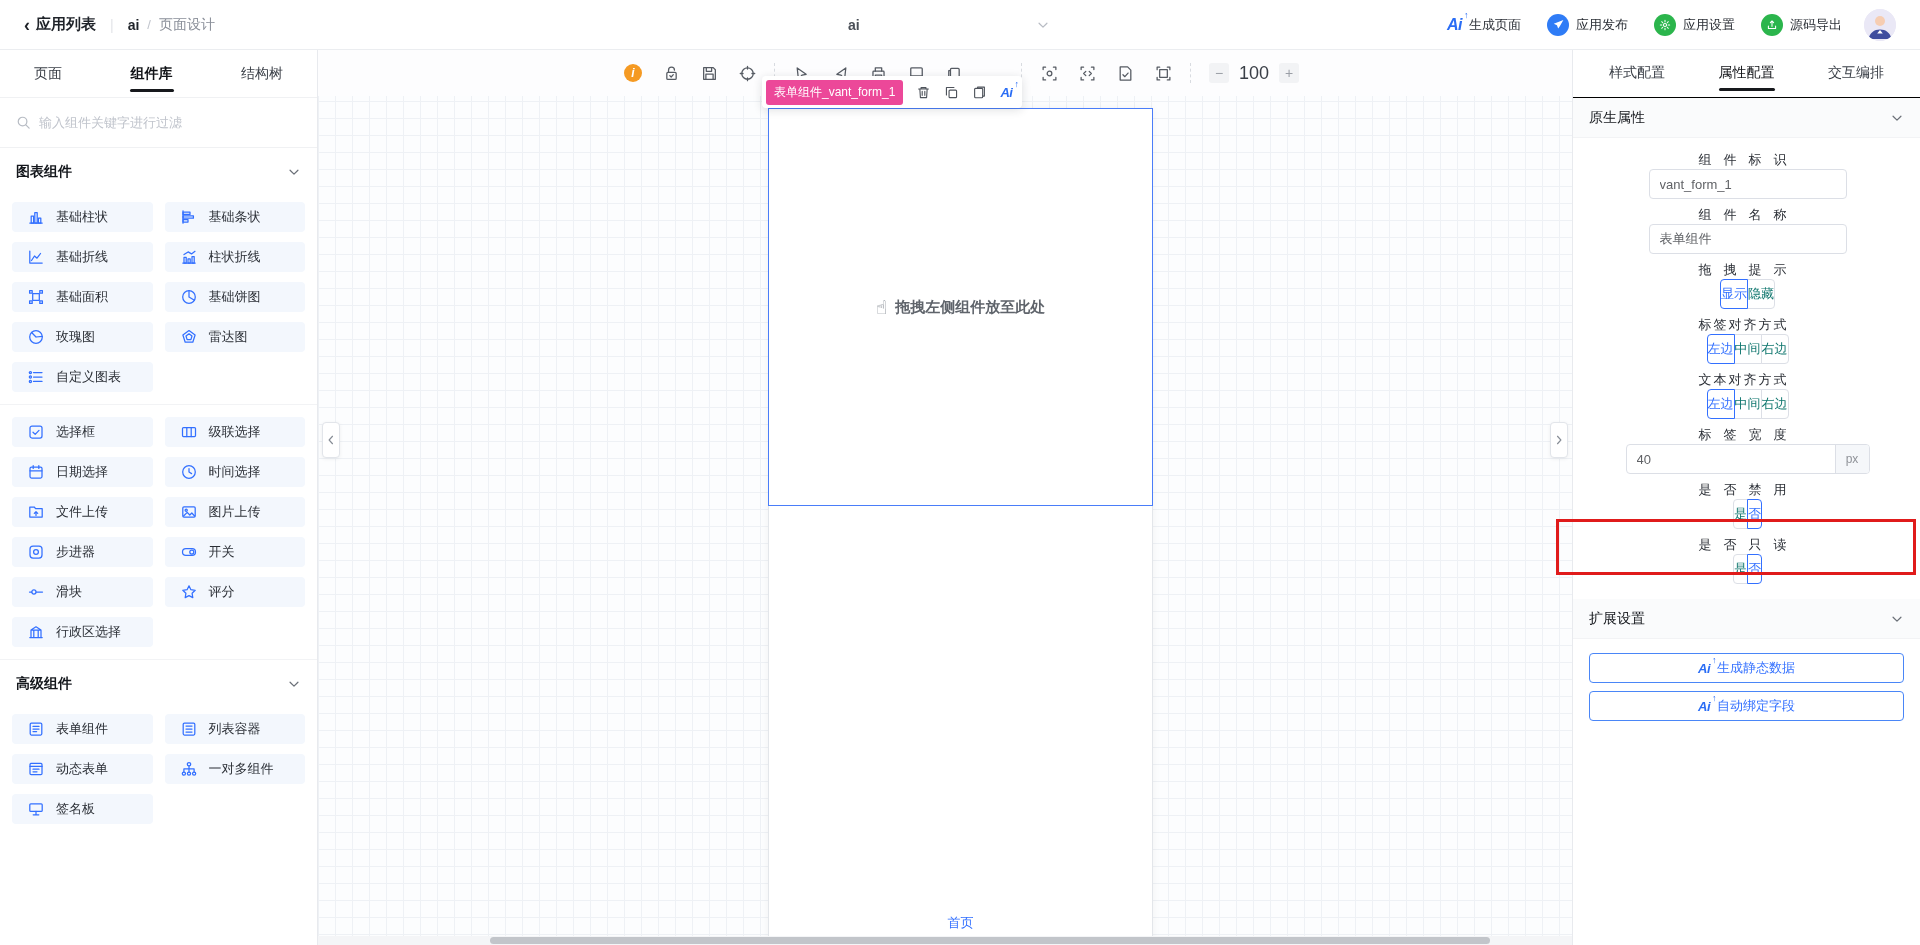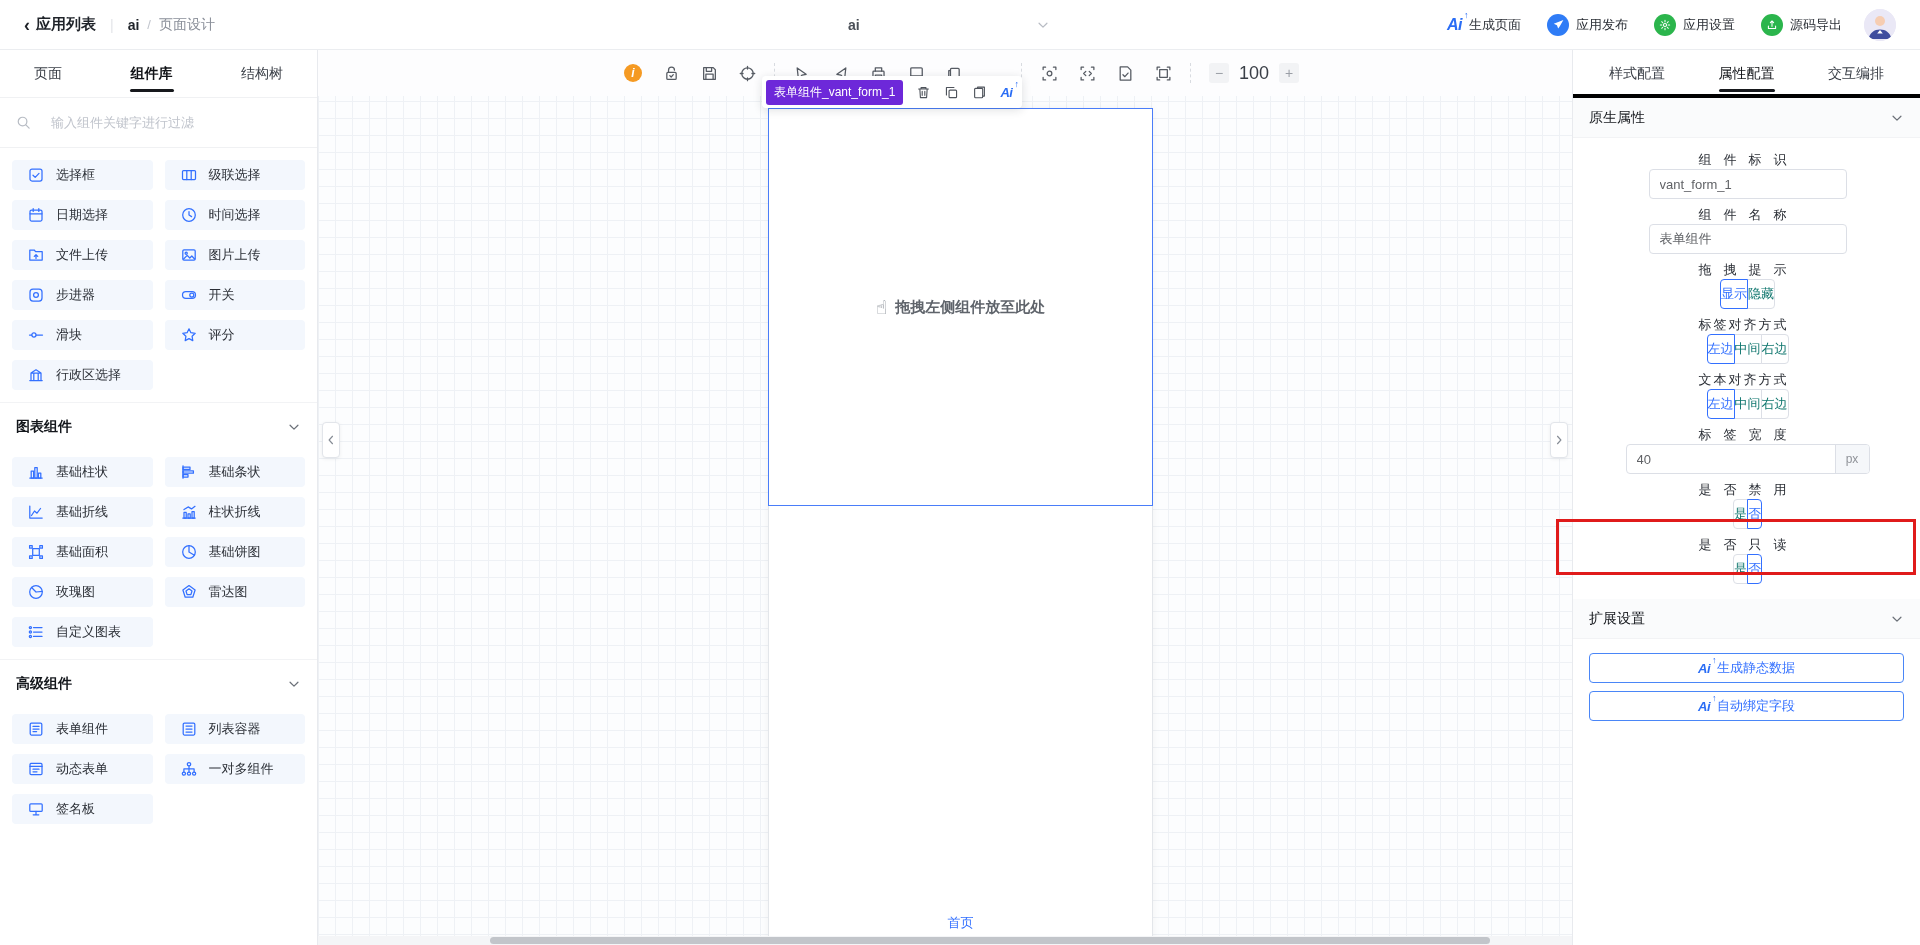--- a/index.html
+++ b/index.html
@@ -34,21 +34,21 @@
   .main { display:flex; height:895px; }
 
   
   .sidebar { width:318px; min-width:318px; background:#fff; border-right:1px solid #e8eaee; overflow:hidden; }
   .side-tabs { height:48px; display:flex; align-items:center; justify-content:space-between;
     padding:0 34px; border-bottom:1px solid #f0f1f3; }
   .side-tab { font-size:14px; color:#3a3f47; cursor:pointer; position:relative; height:48px; display:flex; align-items:center; }
   .side-tab.active { font-weight:bold; color:#101216; }
   .side-tab.active:after { content:""; position:absolute; left:50%; transform:translateX(-50%);
     bottom:6px; width:44px; height:3px; background:#17191d; border-radius:2px; }
-  .search-row { height:50px; display:flex; align-items:center; gap:20px; padding:0 16px;
+  .search-row { height:50px; display:flex; align-items:center; gap:8px; padding:0 16px;
     border-bottom:1px solid #f0f1f3; color:#b7bcc4; }
   .search-row input { border:none; outline:none; flex:1; font-size:13px; color:#606266;
     font-family:inherit; background:transparent; }
   .search-row input::placeholder { color:#c0c4cc; }
   .group-head { display:flex; align-items:center; justify-content:space-between; padding:15px 16px 9px 16px; }
   .group-title { font-size:14px; font-weight:bold; color:#14171c; }
   .group-head .chev { color:#6b7078; cursor:pointer; }
   .group { border-top:1px solid #f2f3f5; }
   .group:first-child { border-top:none; }
   .item-grid { display:grid; grid-template-columns:1fr 1fr; gap:10px 12px; padding:12px; padding-top:12px; }
@@ -78,37 +78,37 @@
   .form-zone { position:relative; height:398px; border:1px solid #4a7df9; margin:-1px; background:#fff;
     display:flex; align-items:center; justify-content:center; }
   .drop-hint { display:flex; align-items:center; gap:8px; color:#5f646b; font-weight:bold; font-size:15px; }
   .drop-hint .hand { font-size:19px; color:#7e848d; font-weight:normal; }
   .phone-footer { position:absolute; left:0; right:0; bottom:12px; text-align:center;
     font-size:13px; color:#3370ff; }
 
   .sel-tip { position:absolute; left:444px; top:26px; height:32px; background:#fff; border-radius:4px;
     box-shadow:0 2px 10px rgba(31,35,41,0.14); display:flex; align-items:center; padding:0 10px 0 4px;
     gap:13px; z-index:10; }
-  .sel-label { background:#6d28d9; color:#fff; font-size:12px; border-radius:3px; padding:4px 8px; white-space:nowrap; }
+  .sel-label { background:#ec4899; color:#fff; font-size:12px; border-radius:3px; padding:4px 8px; white-space:nowrap; }
   .sel-ic { color:#4e535b; cursor:pointer; }
   .sel-ai { cursor:pointer; }
 
   .edge-handle { position:absolute; top:372px; width:18px; height:36px; background:#fff;
     border:1px solid #e2e5ea; display:flex; align-items:center; justify-content:center;
     color:#868c95; cursor:pointer; z-index:6; box-shadow:0 1px 4px rgba(0,0,0,0.06); }
   .edge-left { left:4px; border-radius:4px; }
   .edge-right { right:4px; border-radius:4px; }
 
   .h-scroll { position:absolute; left:0; right:0; bottom:0; height:9px; background:#f4f5f7; z-index:7; }
   .h-thumb { position:absolute; left:172px; width:1000px; top:1px; height:7px; background:#c2c5ca; border-radius:4px; cursor:pointer; }
 
   
   .inspector { width:348px; min-width:348px; background:#fff; border-left:1px solid #e8eaee; position:relative; }
-  .insp-tabs { height:48px; display:flex; align-items:flex-start; justify-content:space-between;
-    padding:0 36px; border-bottom:4px solid #000000; }
+  .insp-tabs { height:48px; display:flex; align-items:flex-end; justify-content:space-between;
+    padding:0 36px; border-bottom:1px solid #000000; }
   .insp-tab { font-size:14px; color:#3a3f47; cursor:pointer; position:relative; height:48px; display:flex; align-items:center; }
   .insp-tab.active { font-weight:normal; color:#101216; }
   .insp-tab.active:after { content:""; position:absolute; left:50%; transform:translateX(-50%);
     bottom:6px; width:56px; height:3px; background:#17191d; border-radius:2px; }
   .section-head { height:40px; background:#fafbfc; border-bottom:1px solid #f2f3f5;
     display:flex; align-items:center; justify-content:space-between; padding:0 16px; }
   .section-title { font-size:14px; font-weight:normal; color:#14171c; }
   .section-head .chev { color:#6b7078; cursor:pointer; }
   .fields { padding:13px 14px 8px 16px; }
   .f-row { display:flex; align-items:center; margin-bottom:7px;flex-direction:column; }
@@ -215,122 +215,20 @@
       <span>
           <svg width="15" height="15" viewBox="0 0 16 16" fill="none" stroke="currentColor" stroke-width="1.3" stroke-linecap="round" stroke-linejoin="round">
             <circle cx="7" cy="7" r="4.6"></circle>
             <path d="M10.5 10.5L14 14"></path>
           </svg>
         </span>
       <input placeholder="输入组件关键字进行过滤" style="">
     </div>
     <div>
         <div class="group">
-          <div class="item-grid">
-            <div class="comp-item">
-              <span class="ci">
-                <svg width="16" height="16" viewBox="0 0 16 16" fill="none" stroke="currentColor" stroke-width="1.25" stroke-linecap="round" stroke-linejoin="round">
-                  <rect x="2" y="2" width="12" height="12" rx="2"></rect>
-                  <path d="M5 8.2l2.2 2.2L11 6.4"></path>
-                </svg>
-              </span>
-              <span class="cl">选择框</span>
-            </div>
-            <div class="comp-item">
-              <span class="ci">
-                <svg width="16" height="16" viewBox="0 0 16 16" fill="none" stroke="currentColor" stroke-width="1.25" stroke-linecap="round" stroke-linejoin="round">
-                  <rect x="1.5" y="3.5" width="13" height="9" rx="1"></rect>
-                  <path d="M5.8 3.5v9M10.2 3.5v9"></path>
-                </svg>
-              </span>
-              <span class="cl">级联选择</span>
-            </div>
-            <div class="comp-item">
-              <span class="ci">
-                <svg width="16" height="16" viewBox="0 0 16 16" fill="none" stroke="currentColor" stroke-width="1.25" stroke-linecap="round" stroke-linejoin="round">
-                  <rect x="2" y="3" width="12" height="11" rx="1.5"></rect>
-                  <path d="M2 6.8h12M5.2 1.6v2.8M10.8 1.6v2.8"></path>
-                </svg>
-              </span>
-              <span class="cl">日期选择</span>
-            </div>
-            <div class="comp-item">
-              <span class="ci">
-                <svg width="16" height="16" viewBox="0 0 16 16" fill="none" stroke="currentColor" stroke-width="1.25" stroke-linecap="round" stroke-linejoin="round">
-                  <circle cx="8" cy="8" r="6.3"></circle>
-                  <path d="M8 4.6V8l2.6 1.6"></path>
-                </svg>
-              </span>
-              <span class="cl">时间选择</span>
-            </div>
-            <div class="comp-item">
-              <span class="ci">
-                <svg width="16" height="16" viewBox="0 0 16 16" fill="none" stroke="currentColor" stroke-width="1.25" stroke-linecap="round" stroke-linejoin="round">
-                  <path d="M1.8 13V3h4.4l1.4 1.7h6.6V13z"></path>
-                  <path d="M8 11.4V7.8M6.3 9.4L8 7.7l1.7 1.7"></path>
-                </svg>
-              </span>
-              <span class="cl">文件上传</span>
-            </div>
-            <div class="comp-item">
-              <span class="ci">
-                <svg width="16" height="16" viewBox="0 0 16 16" fill="none" stroke="currentColor" stroke-width="1.25" stroke-linecap="round" stroke-linejoin="round">
-                  <rect x="1.8" y="2.8" width="12.4" height="10.4" rx="1.2"></rect>
-                  <circle cx="5.2" cy="6.2" r="1.1"></circle>
-                  <path d="M2.6 12l3.6-3.6 2.6 2.6 2-2 2.8 3"></path>
-                </svg>
-              </span>
-              <span class="cl">图片上传</span>
-            </div>
-            <div class="comp-item">
-              <span class="ci">
-                <svg width="16" height="16" viewBox="0 0 16 16" fill="none" stroke="currentColor" stroke-width="1.25" stroke-linecap="round" stroke-linejoin="round">
-                  <rect x="2" y="2" width="12" height="12" rx="3"></rect>
-                  <circle cx="8" cy="8" r="2.4"></circle>
-                </svg>
-              </span>
-              <span class="cl">步进器</span>
-            </div>
-            <div class="comp-item">
-              <span class="ci">
-                <svg width="16" height="16" viewBox="0 0 16 16" fill="none" stroke="currentColor" stroke-width="1.25" stroke-linecap="round" stroke-linejoin="round">
-                  <rect x="1.5" y="4.6" width="13" height="6.8" rx="3.4"></rect>
-                  <circle cx="10.8" cy="8" r="2"></circle>
-                </svg>
-              </span>
-              <span class="cl">开关</span>
-            </div>
-            <div class="comp-item">
-              <span class="ci">
-                <svg width="16" height="16" viewBox="0 0 16 16" fill="none" stroke="currentColor" stroke-width="1.25" stroke-linecap="round" stroke-linejoin="round">
-                  <path d="M1.5 8h2.4M8.3 8h6.2"></path>
-                  <circle cx="5.9" cy="8" r="2.1"></circle>
-                </svg>
-              </span>
-              <span class="cl">滑块</span>
-            </div>
-            <div class="comp-item">
-              <span class="ci">
-                <svg width="16" height="16" viewBox="0 0 16 16" fill="none" stroke="currentColor" stroke-width="1.25" stroke-linecap="round" stroke-linejoin="round">
-                  <path d="M8 1.8l1.9 3.9 4.3.6-3.1 3 .7 4.3L8 11.6l-3.8 2 .7-4.3-3.1-3 4.3-.6z"></path>
-                </svg>
-              </span>
-              <span class="cl">评分</span>
-            </div>
-            <div class="comp-item">
-              <span class="ci">
-                <svg width="16" height="16" viewBox="0 0 16 16" fill="none" stroke="currentColor" stroke-width="1.25" stroke-linecap="round" stroke-linejoin="round">
-                  <path d="M1.8 13.6h12.4M3 13.5V6h10v7.5M5.8 6v7.5M10.2 6v7.5M3 6l5-3.2 5 3.2"></path>
-                </svg>
-              </span>
-              <span class="cl">行政区选择</span>
-            </div>
-          </div>
-        </div>
-        <div class="group">
           <div class="group-head">
             <span class="group-title">图表组件</span>
             <span class="chev">
               <svg width="14" height="14" viewBox="0 0 16 16" fill="none" stroke="currentColor" stroke-width="1.4" stroke-linecap="round" stroke-linejoin="round">
                 <path d="M3.5 6l4.5 4.5L12.5 6"></path>
               </svg>
             </span>
           </div>
           <div class="item-grid">
             <div class="comp-item">
@@ -418,20 +316,122 @@
             <div class="comp-item">
               <span class="ci">
                 <svg width="16" height="16" viewBox="0 0 16 16" fill="none" stroke="currentColor" stroke-width="1.25" stroke-linecap="round" stroke-linejoin="round">
                   <path d="M5.5 3.6H14M5.5 8H14M5.5 12.4H14"></path>
                   <circle cx="2.4" cy="3.6" r="1.1"></circle>
                   <circle cx="2.4" cy="8" r="1.1"></circle>
                   <circle cx="2.4" cy="12.4" r="1.1"></circle>
                 </svg>
               </span>
               <span class="cl">自定义图表</span>
+            </div>
+          </div>
+        </div>
+        <div class="group">
+          <div class="item-grid">
+            <div class="comp-item">
+              <span class="ci">
+                <svg width="16" height="16" viewBox="0 0 16 16" fill="none" stroke="currentColor" stroke-width="1.25" stroke-linecap="round" stroke-linejoin="round">
+                  <rect x="2" y="2" width="12" height="12" rx="2"></rect>
+                  <path d="M5 8.2l2.2 2.2L11 6.4"></path>
+                </svg>
+              </span>
+              <span class="cl">选择框</span>
+            </div>
+            <div class="comp-item">
+              <span class="ci">
+                <svg width="16" height="16" viewBox="0 0 16 16" fill="none" stroke="currentColor" stroke-width="1.25" stroke-linecap="round" stroke-linejoin="round">
+                  <rect x="1.5" y="3.5" width="13" height="9" rx="1"></rect>
+                  <path d="M5.8 3.5v9M10.2 3.5v9"></path>
+                </svg>
+              </span>
+              <span class="cl">级联选择</span>
+            </div>
+            <div class="comp-item">
+              <span class="ci">
+                <svg width="16" height="16" viewBox="0 0 16 16" fill="none" stroke="currentColor" stroke-width="1.25" stroke-linecap="round" stroke-linejoin="round">
+                  <rect x="2" y="3" width="12" height="11" rx="1.5"></rect>
+                  <path d="M2 6.8h12M5.2 1.6v2.8M10.8 1.6v2.8"></path>
+                </svg>
+              </span>
+              <span class="cl">日期选择</span>
+            </div>
+            <div class="comp-item">
+              <span class="ci">
+                <svg width="16" height="16" viewBox="0 0 16 16" fill="none" stroke="currentColor" stroke-width="1.25" stroke-linecap="round" stroke-linejoin="round">
+                  <circle cx="8" cy="8" r="6.3"></circle>
+                  <path d="M8 4.6V8l2.6 1.6"></path>
+                </svg>
+              </span>
+              <span class="cl">时间选择</span>
+            </div>
+            <div class="comp-item">
+              <span class="ci">
+                <svg width="16" height="16" viewBox="0 0 16 16" fill="none" stroke="currentColor" stroke-width="1.25" stroke-linecap="round" stroke-linejoin="round">
+                  <path d="M1.8 13V3h4.4l1.4 1.7h6.6V13z"></path>
+                  <path d="M8 11.4V7.8M6.3 9.4L8 7.7l1.7 1.7"></path>
+                </svg>
+              </span>
+              <span class="cl">文件上传</span>
+            </div>
+            <div class="comp-item">
+              <span class="ci">
+                <svg width="16" height="16" viewBox="0 0 16 16" fill="none" stroke="currentColor" stroke-width="1.25" stroke-linecap="round" stroke-linejoin="round">
+                  <rect x="1.8" y="2.8" width="12.4" height="10.4" rx="1.2"></rect>
+                  <circle cx="5.2" cy="6.2" r="1.1"></circle>
+                  <path d="M2.6 12l3.6-3.6 2.6 2.6 2-2 2.8 3"></path>
+                </svg>
+              </span>
+              <span class="cl">图片上传</span>
+            </div>
+            <div class="comp-item">
+              <span class="ci">
+                <svg width="16" height="16" viewBox="0 0 16 16" fill="none" stroke="currentColor" stroke-width="1.25" stroke-linecap="round" stroke-linejoin="round">
+                  <rect x="2" y="2" width="12" height="12" rx="3"></rect>
+                  <circle cx="8" cy="8" r="2.4"></circle>
+                </svg>
+              </span>
+              <span class="cl">步进器</span>
+            </div>
+            <div class="comp-item">
+              <span class="ci">
+                <svg width="16" height="16" viewBox="0 0 16 16" fill="none" stroke="currentColor" stroke-width="1.25" stroke-linecap="round" stroke-linejoin="round">
+                  <rect x="1.5" y="4.6" width="13" height="6.8" rx="3.4"></rect>
+                  <circle cx="10.8" cy="8" r="2"></circle>
+                </svg>
+              </span>
+              <span class="cl">开关</span>
+            </div>
+            <div class="comp-item">
+              <span class="ci">
+                <svg width="16" height="16" viewBox="0 0 16 16" fill="none" stroke="currentColor" stroke-width="1.25" stroke-linecap="round" stroke-linejoin="round">
+                  <path d="M1.5 8h2.4M8.3 8h6.2"></path>
+                  <circle cx="5.9" cy="8" r="2.1"></circle>
+                </svg>
+              </span>
+              <span class="cl">滑块</span>
+            </div>
+            <div class="comp-item">
+              <span class="ci">
+                <svg width="16" height="16" viewBox="0 0 16 16" fill="none" stroke="currentColor" stroke-width="1.25" stroke-linecap="round" stroke-linejoin="round">
+                  <path d="M8 1.8l1.9 3.9 4.3.6-3.1 3 .7 4.3L8 11.6l-3.8 2 .7-4.3-3.1-3 4.3-.6z"></path>
+                </svg>
+              </span>
+              <span class="cl">评分</span>
+            </div>
+            <div class="comp-item">
+              <span class="ci">
+                <svg width="16" height="16" viewBox="0 0 16 16" fill="none" stroke="currentColor" stroke-width="1.25" stroke-linecap="round" stroke-linejoin="round">
+                  <path d="M1.8 13.6h12.4M3 13.5V6h10v7.5M5.8 6v7.5M10.2 6v7.5M3 6l5-3.2 5 3.2"></path>
+                </svg>
+              </span>
+              <span class="cl">行政区选择</span>
             </div>
           </div>
         </div>
         <div class="group">
           <div class="group-head">
             <span class="group-title">高级组件</span>
             <span class="chev">
               <svg width="14" height="14" viewBox="0 0 16 16" fill="none" stroke="currentColor" stroke-width="1.4" stroke-linecap="round" stroke-linejoin="round">
                 <path d="M3.5 6l4.5 4.5L12.5 6"></path>
               </svg>

